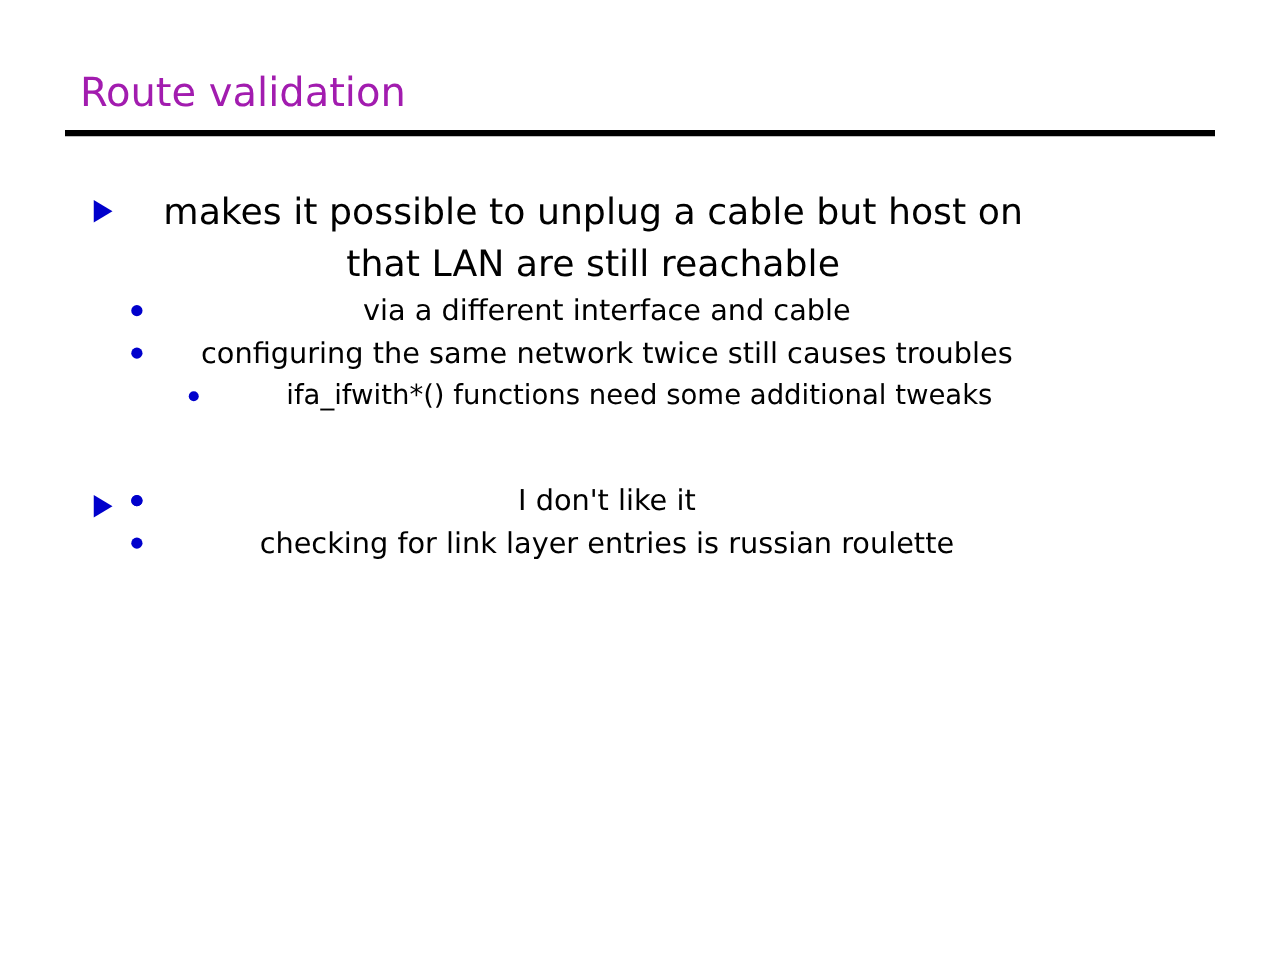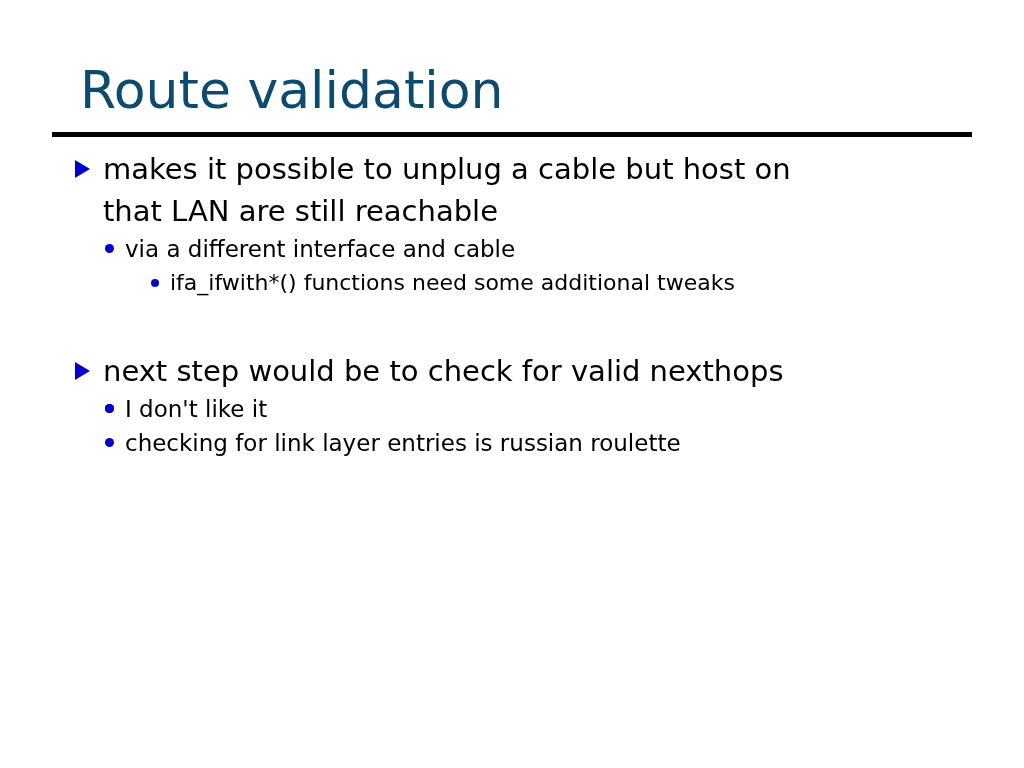--- a/index.html
+++ b/index.html
@@ -22,42 +22,43 @@
   }
 
   
   .title-block {
     position: absolute;
     left: 52px;
     top: 48px;
     width: 920px;
   }
   .slide-title {
-    font-size: 52px;
+    font-size: 32px;
     line-height: 52px;
     font-weight: normal;
-    color: #0c4a6e;
+    color: #a21caf;
     letter-spacing: 0px;
     white-space: nowrap;
-    margin: 16px;
+    margin: 0;
     padding: 0 0 0 12px;
   }
   .title-rule {
     margin-top: 4px;
     width: 920px;
     height: 5px;
     background: #000000;
   }
 
   
   .body-block {
     position: absolute;
     left: 0px;
     top: 148px;
     width: 906px;
+    text-align: center;
   }
 
   .bullet-row {
     position: relative;
     display: block;
     box-sizing: border-box;
   }
 
   
   .lvl1 {
@@ -137,31 +138,34 @@
     <div class="bullet-row lvl1">
       <span class="marker"></span>
       <span class="text">makes it possible to unplug a cable but host on that LAN are still reachable</span>
     </div>
 
     <div class="bullet-row lvl2">
       <span class="marker"></span>
       <span class="text">via a different interface and cable</span>
     </div>
 
+    <div class="bullet-row lvl2">
+      <span class="marker"></span>
+      <span class="text">configuring the same network twice still causes troubles</span>
+    </div>
 
     <div class="bullet-row lvl3">
       <span class="marker"></span>
       <span class="text">ifa_ifwith*() functions need some additional tweaks</span>
     </div>
 
     <div class="group-gap"></div>
 
     <div class="bullet-row lvl1">
       <span class="marker"></span>
-      <span class="text">next step would be to check for valid nexthops</span>
     </div>
 
     <div class="bullet-row lvl2">
       <span class="marker"></span>
     </div>
 
 
     <div class="bullet-row lvl2">
       <span class="marker"></span>
       <span class="text">I don't like it</span>

